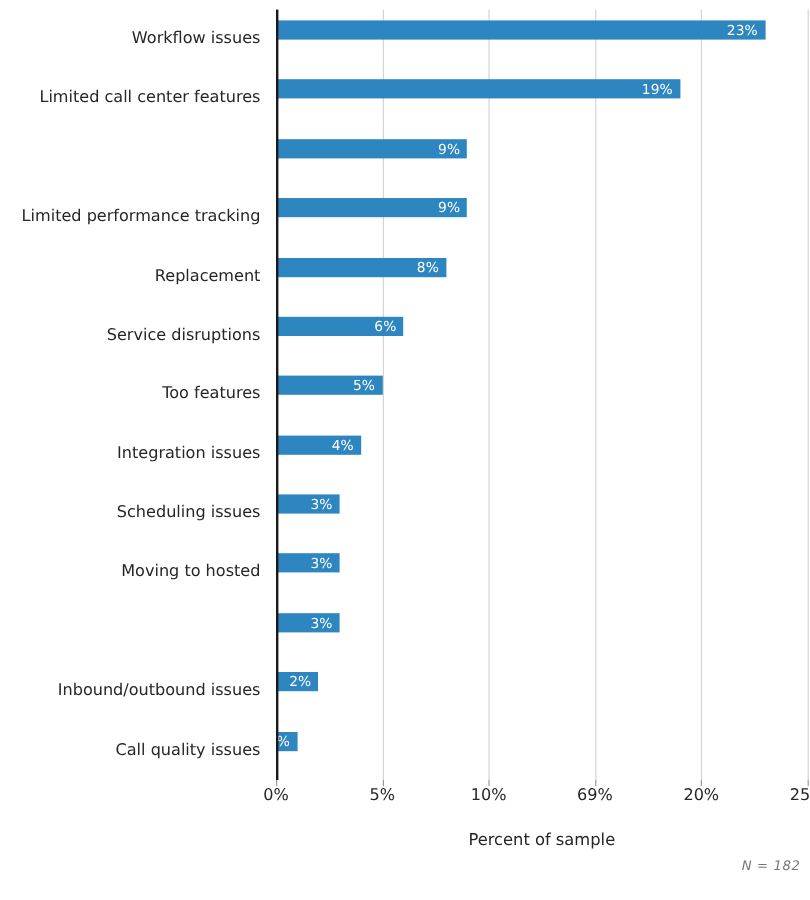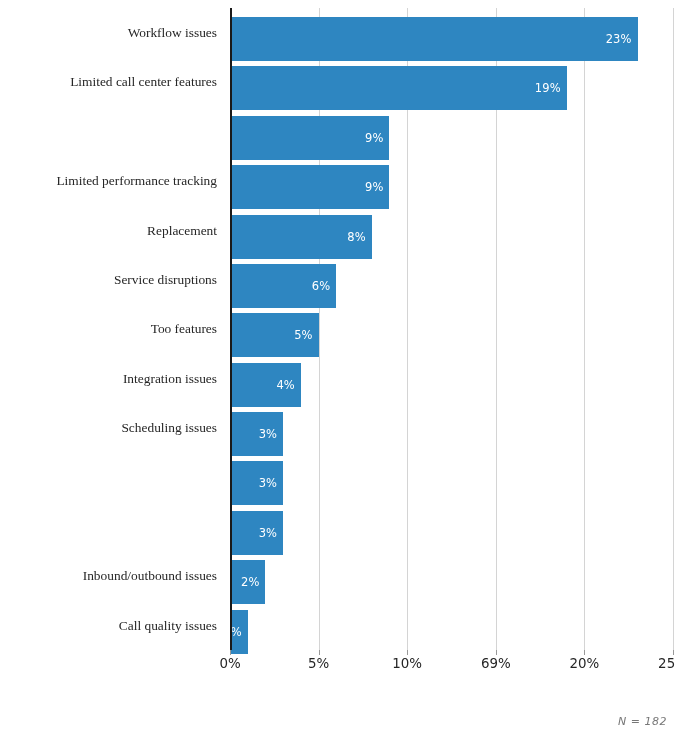--- a/index.html
+++ b/index.html
@@ -62,21 +62,21 @@
     position: absolute;
     left: 0;
     height: 49.4px;
     width: 100%;
   }
 
   .bar {
     position: absolute;
     left: 0;
     top: 9px;
-    height: 44px;
+    height: 16px;
     background: #2e86c1;
     box-sizing: border-box;
     display: flex;
     align-items: center;
     justify-content: flex-end;
   }
   .bar-label {
     color: #ffffff;
     font-size: 11.5px;
     padding-right: 6px;
@@ -84,21 +84,20 @@
     letter-spacing: 0.1px;
   }
 
   
   .cat-labels {
     position: absolute;
     left: 0;
     top: 8px;
     width: 217px;
     height: 642px;
-    font-family: Liberation Serif, serif;
   }
   .cat-label {
     position: absolute;
     right: 0;
     width: 217px;
     text-align: right;
     font-size: 13.4px;
     color: #262626;
     white-space: nowrap;
     line-height: 32px;
@@ -228,33 +227,35 @@
 
   <div class="cat-labels" id="cat-labels">
       <div class="cat-label" style="top: 9px;">Workflow issues</div>
       <div class="cat-label" style="top: 58.3846px; margin-left: 10px;">Limited call center features</div>
       <div class="cat-label" style="top: 157.154px;">Limited performance tracking</div>
       <div class="cat-label" style="top: 206.538px;">Replacement</div>
       <div class="cat-label" style="top: 255.923px;">Service disruptions</div>
       <div class="cat-label" style="top: 305.308px;">Too features</div>
       <div class="cat-label" style="top: 354.692px;">Integration issues</div>
       <div class="cat-label" style="top: 404.077px;">Scheduling issues</div>
+      <div class="cat-label" style="top: 453.462px;">Moving to hosted</div>
       <div class="cat-label" style="top: 552.231px;">Inbound/outbound issues</div>
       <div class="cat-label" style="top: 601.615px;">Call quality issues</div>
     </div>
 
   <div id="x-ticks">
       <div class="x-tick-mark" style="left: 230px;"></div>
       <div class="x-tick-label" style="left: 230px;">0%</div>
       <div class="x-tick-mark" style="left: 318.6px;"></div>
       <div class="x-tick-label" style="left: 318.6px;">5%</div>
       <div class="x-tick-mark" style="left: 407.2px;"></div>
       <div class="x-tick-label" style="left: 407.2px;">10%</div>
       <div class="x-tick-mark" style="left: 495.8px;"></div>
       <div class="x-tick-label" style="left: 495.8px;">69%</div>
       <div class="x-tick-mark" style="left: 584.4px;"></div>
       <div class="x-tick-label" style="left: 584.4px;">20%</div>
       <div class="x-tick-mark" style="left: 673px;"></div>
       <div class="x-tick-label" style="left: 673px;">25%</div>
     </div>
 
+  <div class="x-axis-title">Percent of sample</div>
   <div class="footnote">N = 182</div>
 </div>
 
 </body></html>

